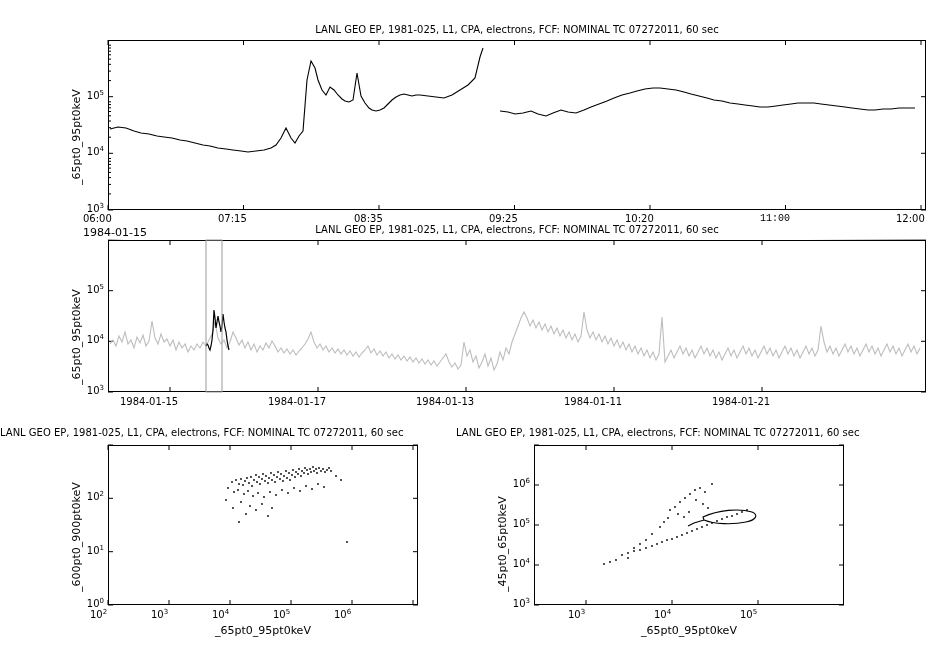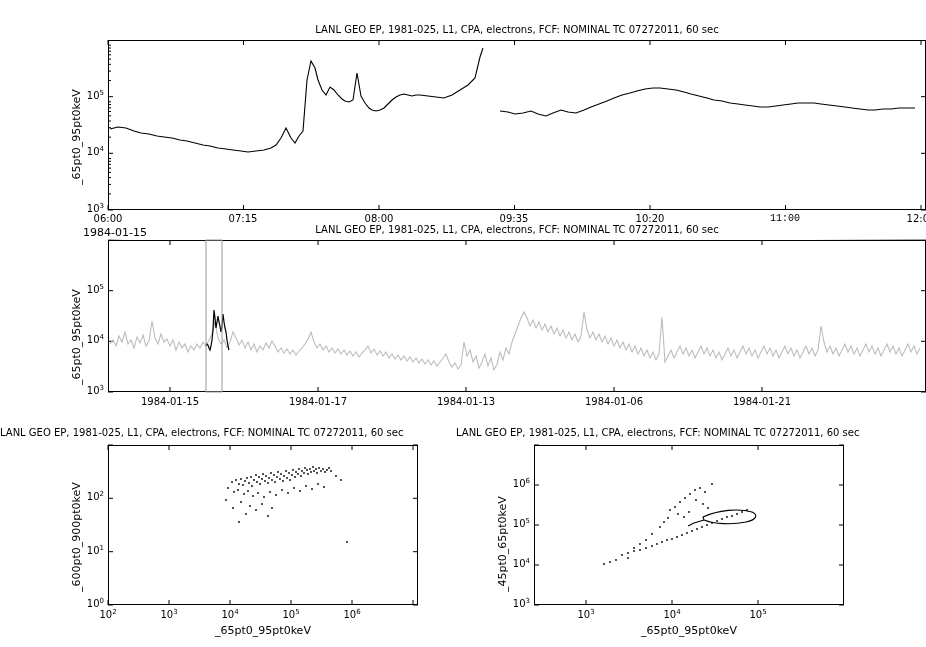--- a/index.html
+++ b/index.html
@@ -12,21 +12,21 @@
   .panel{position:absolute;}
   .axes{position:absolute;border:1px solid #000;box-sizing:border-box;background:#fff;}
   .title{
     position:absolute;text-align:center;font-size:10px;white-space:nowrap;
   }
   .ylabel{
     position:absolute;font-size:11px;white-space:nowrap;
     transform-origin:0 0;transform:rotate(-90deg);
   }
   .xlabel{position:absolute;font-size:11px;text-align:center;white-space:nowrap;}
-  .tick-x{position:absolute;font-size:10px;text-align:center;white-space:nowrap;}
+  .tick-x{position:absolute;font-size:10px;text-align:left;white-space:nowrap;}
   .tick-y{position:absolute;font-size:10px;text-align:right;white-space:nowrap;}
   svg{position:absolute;left:0;top:0;overflow:visible;}
   .sup{font-size:7px;vertical-align:super;}
 </style>
 </head>
 <body>
 
 <div class="figure">
 
   <div class="panel" style="left:0;top:0;width:926px;height:230px;">
@@ -103,22 +103,22 @@
         783,105 791,104 798,103 806,103 814,103 821,104 829,105 837,106 845,107
         852,108 860,109 868,110 875,110 883,109 891,109 899,108 907,108 915,108"></polyline>
     </svg>
 
     <div class="tick-y" style="left:58px;top:202px;width:46px;">10<span class="sup">3</span></div>
     <div class="tick-y" style="left:58px;top:145px;width:46px;">10<span class="sup">4</span></div>
     <div class="tick-y" style="left:58px;top:89px;width:46px;">10<span class="sup">5</span></div>
 
     <div class="tick-x" style="left:83px;top:213px;width:50px;">06:00</div>
     <div class="tick-x" style="left:218px;top:213px;width:50px;">07:15</div>
-    <div class="tick-x" style="left:354px;top:213px;width:50px;">08:00</div>
-    <div class="tick-x" style="left:489px;top:213px;width:50px;">09:35</div>
+    <div class="tick-x" style="left:354px;top:213px;width:50px;">08:35</div>
+    <div class="tick-x" style="left:489px;top:213px;width:50px;">09:25</div>
     <div class="tick-x" style="left:625px;top:213px;width:50px;">10:20</div>
     <div class="tick-x" style="left:760px;top:213px;width:50px;font-family:Liberation Mono, monospace;">11:00</div>
     <div class="tick-x" style="left:896px;top:213px;width:50px;">12:00</div>
     <div class="xlabel" style="left:83px;top:226px;width:110px;text-align:left;">1984-01-15</div>
   </div>
 
   <svg class="panel" style="left:0;top:0;width:926px;height:260px;">
     <line x1="108" y1="240" x2="206" y2="243" stroke="#000" stroke-width="0.8"></line>
     <line x1="926" y1="240" x2="222" y2="243" stroke="#000" stroke-width="0.8"></line>
   </svg>
@@ -189,21 +189,21 @@
       <rect x="206" y="18" width="16" height="152" fill="none" stroke="#9a9a9a" stroke-width="1"></rect>
     </svg>
 
     <div class="tick-y" style="left:58px;top:162px;width:46px;">10<span class="sup">3</span></div>
     <div class="tick-y" style="left:58px;top:111px;width:46px;">10<span class="sup">4</span></div>
     <div class="tick-y" style="left:58px;top:61px;width:46px;">10<span class="sup">5</span></div>
 
     <div class="tick-x" style="left:120px;top:174px;width:100px;">1984-01-15</div>
     <div class="tick-x" style="left:268px;top:174px;width:100px;">1984-01-17</div>
     <div class="tick-x" style="left:416px;top:174px;width:100px;">1984-01-13</div>
-    <div class="tick-x" style="left:564px;top:174px;width:100px;">1984-01-06</div>
+    <div class="tick-x" style="left:564px;top:174px;width:100px;">1984-01-11</div>
     <div class="tick-x" style="left:712px;top:174px;width:100px;">1984-01-21</div>
   </div>
 
   <div class="panel" style="left:0;top:422px;width:470px;height:225px;">
     <div class="title" style="left:0px;top:5px;width:500px;text-align:left;">LANL GEO EP, 1981-025, L1, CPA, electrons, FCF: NOMINAL TC 07272011, 60 sec</div>
     <div class="ylabel" style="left:70px;top:170px;">_600pt0_900pt0keV</div>
     <div class="axes" style="left:108px;top:23px;width:310px;height:160px;"></div>
 
     <svg width="470" height="225">
       <g stroke="#000" stroke-width="1">

